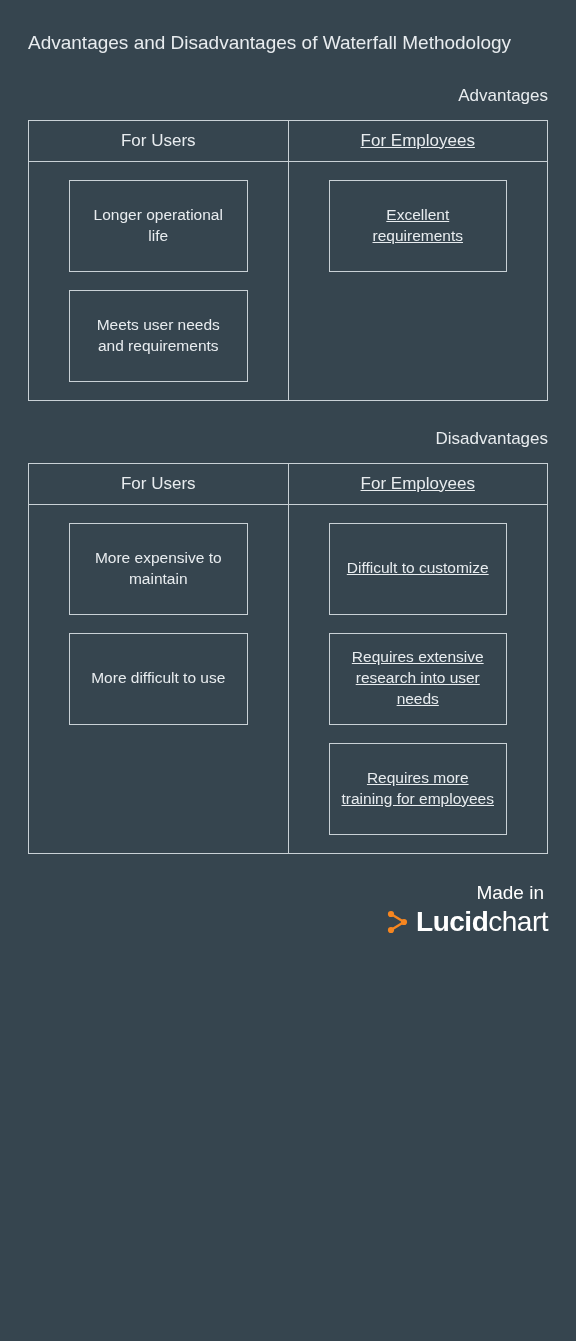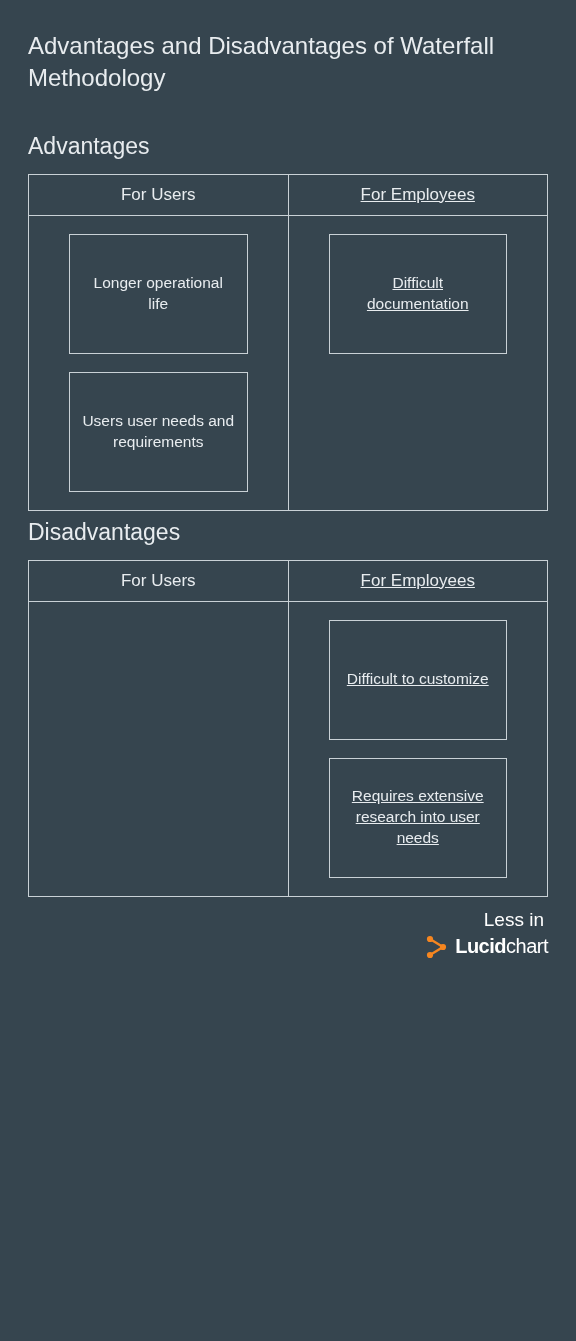--- a/index.html
+++ b/index.html
@@ -5,35 +5,35 @@
   * { box-sizing: border-box; margin: 0; padding: 0; }
   body {
     background: #36454f;
     color: #e8ecef;
     font-family: Arial, Helvetica, sans-serif;
     width: 576px;
     min-height: 1341px;
     padding: 30px 28px 20px 28px;
   }
   .title {
-    font-size: 24px;
+    font-size: 19px;
     line-height: 1.35;
-    margin-bottom: 38px;
+    margin-bottom: 30px;
     font-weight: 400;
   }
   .section-label {
-    text-align: left;
-    font-size: 23px;
+    text-align: right;
+    font-size: 17px;
     margin-bottom: 14px;
     font-weight: 400;
   }
   .grid {
     display: flex;
     border: 1.5px solid #c9d1d6;
-    margin-bottom: 8px;
+    margin-bottom: 28px;
   }
   .col {
     flex: 1;
     display: flex;
     flex-direction: column;
   }
   .col + .col {
     border-left: 1.5px solid #c9d1d6;
     text-decoration: underline;
   }
@@ -45,21 +45,21 @@
     font-weight: 400;
   }
   .col-body {
     padding: 18px 40px 18px 40px;
     display: flex;
     flex-direction: column;
     gap: 18px;
   }
   .box {
     border: 1.5px solid #c9d1d6;
-    height: 120px;
+    height: 92px;
     display: flex;
     align-items: center;
     justify-content: center;
     text-align: center;
     font-size: 15.5px;
     line-height: 1.35;
     padding: 8px 12px;
     font-weight: 400;
   }
   .attrib {
@@ -73,66 +73,71 @@
     margin-bottom: 2px;
     padding-right: 4px;
   }
   .lucid {
     display: inline-flex;
     align-items: center;
     gap: 6px;
     color: #ffffff;
   }
   .lucid-text {
-    font-size: 20px;
+    font-size: 28px;
     font-weight: 400;
     letter-spacing: -0.5px;
   }
   .lucid-text b {
     font-weight: 700;
   }
 </style>
 </head>
 <body>
 
 <div class="title">Advantages and Disadvantages of Waterfall Methodology</div>
 
 <div class="section-label">Advantages</div>
 <div class="grid">
   <div class="col">
     <div class="col-header">For Users</div>
     <div class="col-body">
       <div class="box">Longer operational life</div>
-      <div class="box">Users user needs and requirements</div>
+      <div class="box">Meets user needs and requirements</div>
     </div>
   </div>
   <div class="col">
     <div class="col-header">For Employees</div>
     <div class="col-body">
-      <div class="box">Difficult documentation</div>
+      <div class="box">Excellent requirements</div>
     </div>
   </div>
 </div>
 
 <div class="section-label">Disadvantages</div>
 <div class="grid">
   <div class="col">
     <div class="col-header">For Users</div>
+    <div class="col-body">
+      <div class="box">More expensive to maintain</div>
+      <div class="box">More difficult to use</div>
+    </div>
   </div>
   <div class="col">
     <div class="col-header">For Employees</div>
     <div class="col-body">
       <div class="box">Difficult to customize</div>
       <div class="box">Requires extensive research into user needs</div>
+      <div class="box">Requires more training for employees</div>
     </div>
   </div>
 </div>
 
 <div class="attrib">
-  <div class="madein">Less in</div>
+  <div class="madein">Made in</div>
   <div class="lucid">
     <svg width="28" height="28" viewBox="0 0 28 28">
       <circle cx="9" cy="6" r="3.1" fill="#f68620"></circle>
       <circle cx="9" cy="22" r="3.1" fill="#f68620"></circle>
       <circle cx="22" cy="14" r="3.1" fill="#f68620"></circle>
       <path d="M9 6 L22 14 L9 22" stroke="#f68620" stroke-width="2.4" fill="none"></path>
     </svg>
     <span class="lucid-text"><b>Lucid</b><span>chart</span></span>
   </div>
 </div>

